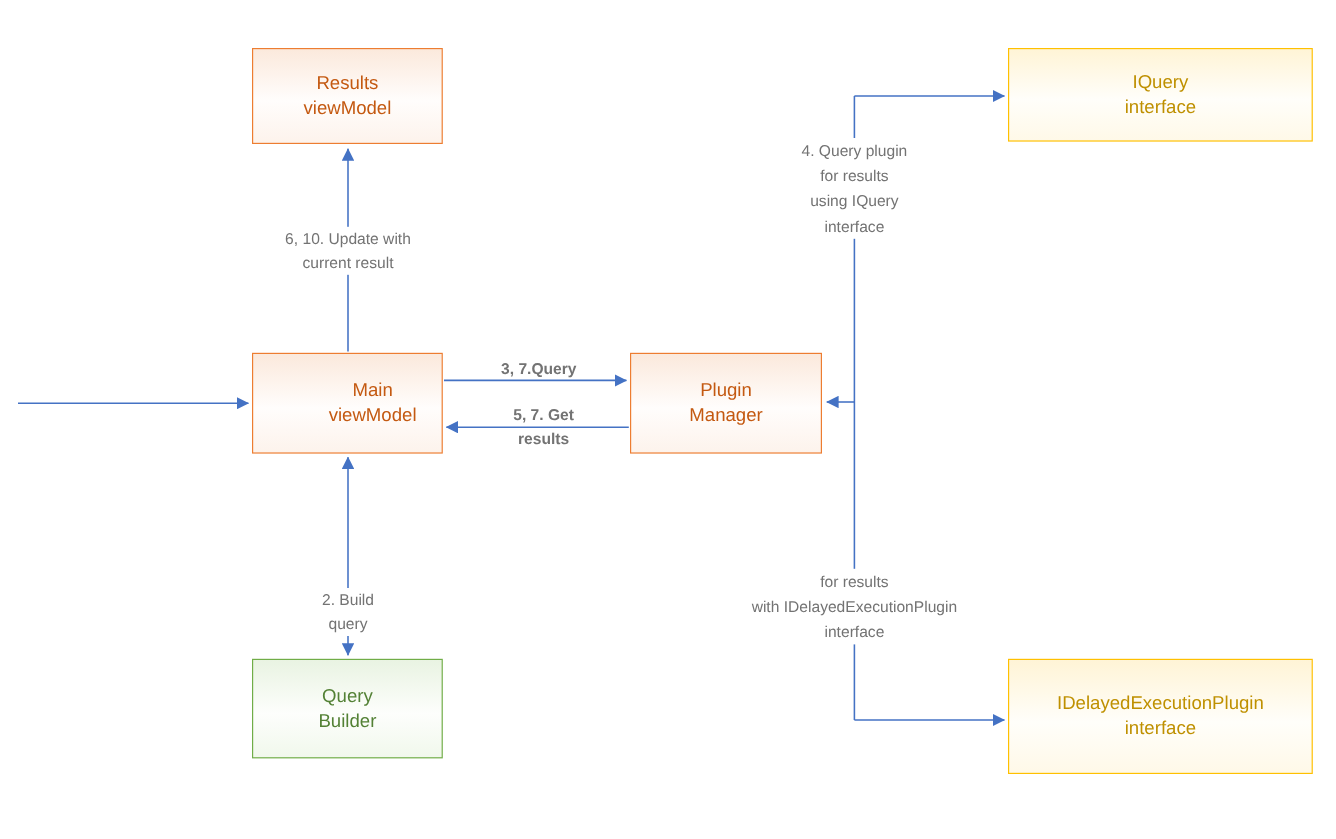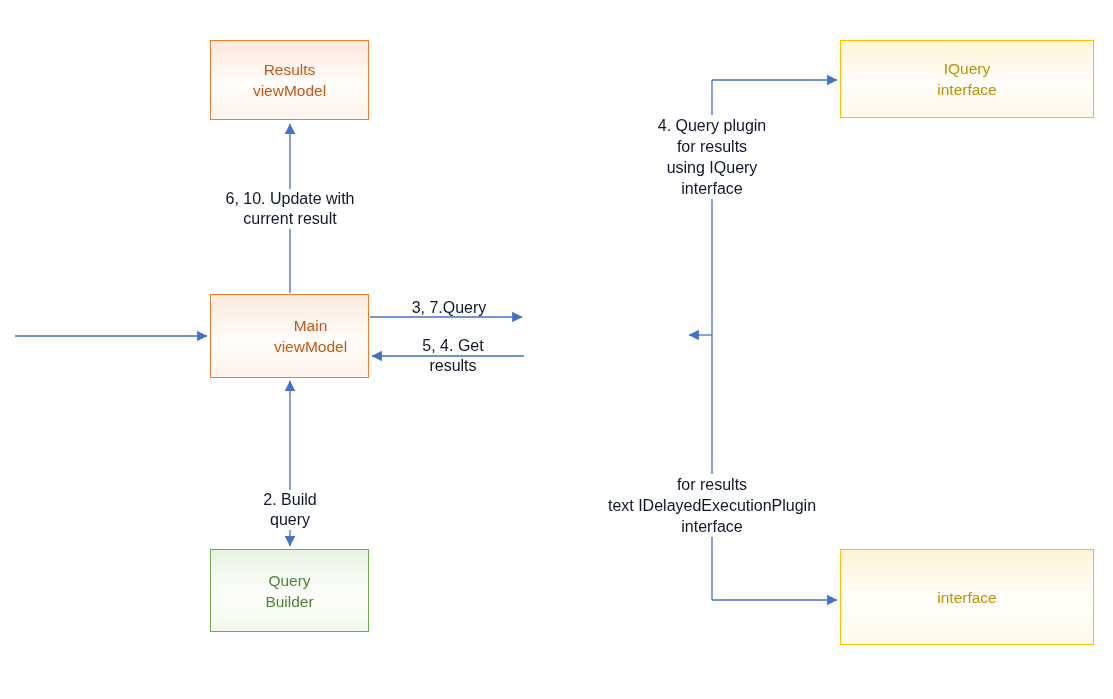--- a/index.html
+++ b/index.html
@@ -22,24 +22,24 @@
   .node.gold {
     border-color:#FFC000; color:#BF9000;
     background:linear-gradient(180deg, #FFF4D6 0%, #FFFEFA 55%, #FFF9E8 100%);
   }
   .node.green {
     border-color:#70AD47; color:#538135;
     background:linear-gradient(180deg, #E9F3E2 0%, #FDFEFC 55%, #F1F8EC 100%);
   }
 
   .edge-label {
-    position:absolute; color:#0f172a; font-size:16px; line-height:20px;
+    position:absolute; color:#737373; font-size:13px; line-height:20px;
     text-align:center; background:#ffffff;
   }
-  .edge-label.clear { background:transparent; }
+  .edge-label.clear { background:transparent;font-weight:bold; }
   .edge-label.tight { line-height:18px; }
   .edge-label.wide { line-height:21px; }
 </style>
 </head>
 <body>
 
 <div class="canvas">
 
   <svg class="wires" viewBox="0 0 1113 699">
     <defs>
@@ -84,56 +84,61 @@
   <div class="node gold" style="left:840px; top:40px; width:254px; height:78px;text-align:right;">
     <div>IQuery</div>
     <div>interface</div>
   </div>
 
   <div class="node orange" style="left:210px; top:294px; width:159px; height:84px;padding-left:42px;">
     <div>Main</div>
     <div>viewModel</div>
   </div>
 
+  <div class="node orange" style="left:525px; top:294px; width:160px; height:84px;">
+    <div>Plugin</div>
+    <div>Manager</div>
+  </div>
 
   <div class="node green" style="left:210px; top:549px; width:159px; height:83px;">
     <div>Query</div>
     <div>Builder</div>
   </div>
 
   <div class="node gold" style="left:840px; top:549px; width:254px; height:96px;">
+    <div>IDelayedExecutionPlugin</div>
     <div>interface</div>
   </div>
 
 
   <div class="edge-label" style="left:218px; top:189px; width:144px;">
     <div>6, 10. Update with</div>
     <div>current result</div>
   </div>
 
   <div class="edge-label clear tight" style="left:407px; top:299px; width:84px;">
     <div>3, 7.Query</div>
   </div>
 
   <div class="edge-label clear" style="left:418px; top:336px; width:70px;">
-    <div>5, 4. Get</div>
+    <div>5, 7. Get</div>
     <div>results</div>
   </div>
 
   <div class="edge-label" style="left:256px; top:442px; width:68px;margin-top:48px;">
     <div>2. Build</div>
     <div>query</div>
   </div>
 
   <div class="edge-label wide" style="left:645px; top:115px; width:134px;">
     <div>4. Query plugin</div>
     <div>for results</div>
     <div>using IQuery</div>
     <div>interface</div>
   </div>
 
   <div class="edge-label wide" style="left:590px; top:474px; width:244px;">
     <div>for results</div>
-    <div>text IDelayedExecutionPlugin</div>
+    <div>with IDelayedExecutionPlugin</div>
     <div>interface</div>
   </div>
 
 </div>
 
 </body></html>

